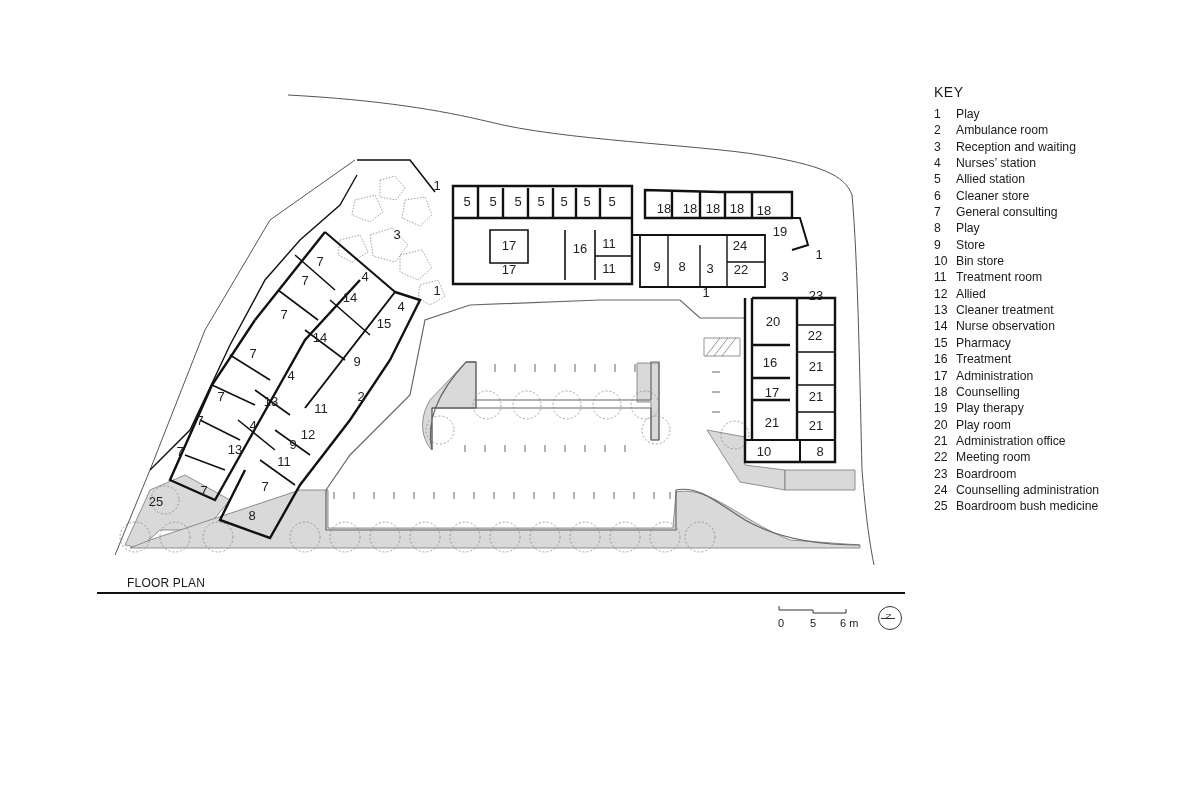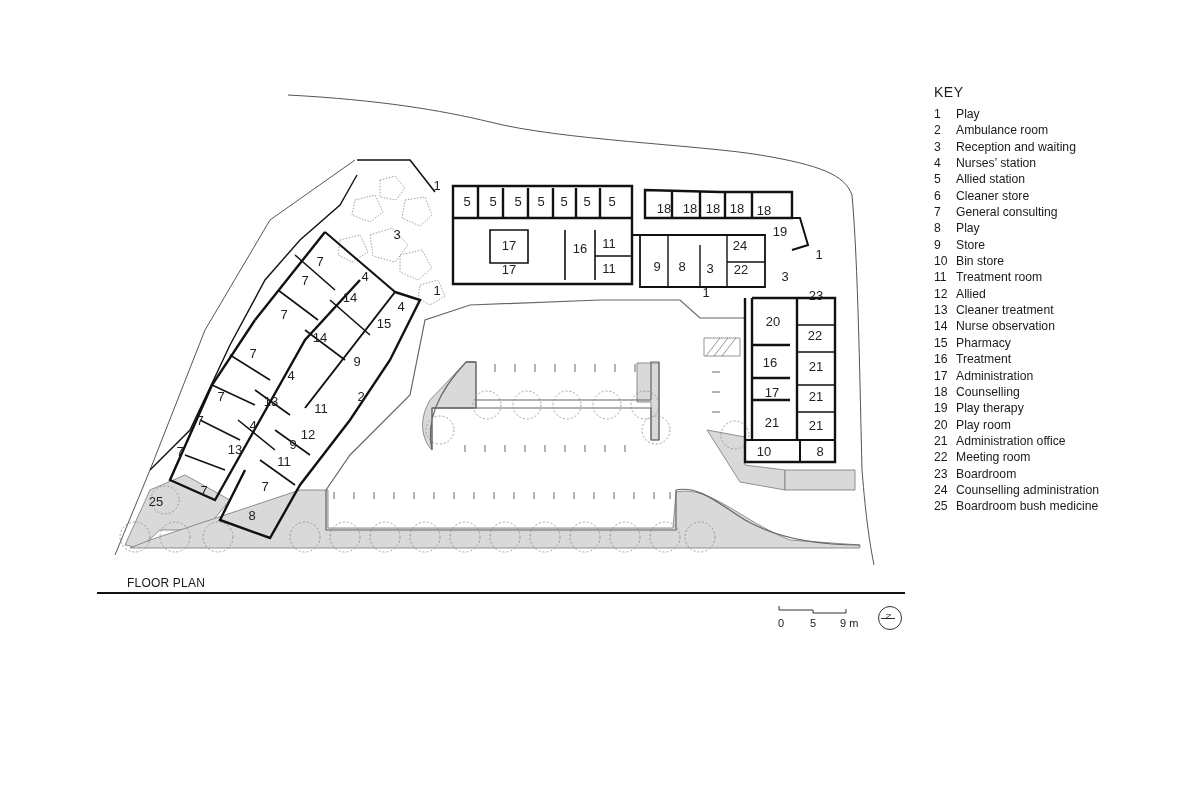--- a/index.html
+++ b/index.html
@@ -343,18 +343,18 @@
 
 <div class="rule"></div>
 <div class="caption">FLOOR PLAN</div>
 
 <div class="scale">
   <svg width="80" height="12" style="position:absolute;left:0;top:0">
     <path d="M1,2 L1,6 L35,6 L35,9 L68,9 L68,5" fill="none" stroke="#333" stroke-width="1"></path>
   </svg>
   <span class="scale-tick" style="left:0">0</span>
   <span class="scale-tick" style="left:32px">5</span>
-  <span class="scale-tick" style="left:62px">9 m</span>
+  <span class="scale-tick" style="left:62px">6 m</span>
 </div>
 <div class="north">
   <i></i>
     <span>N</span>
 </div>
 
 </body></html>

